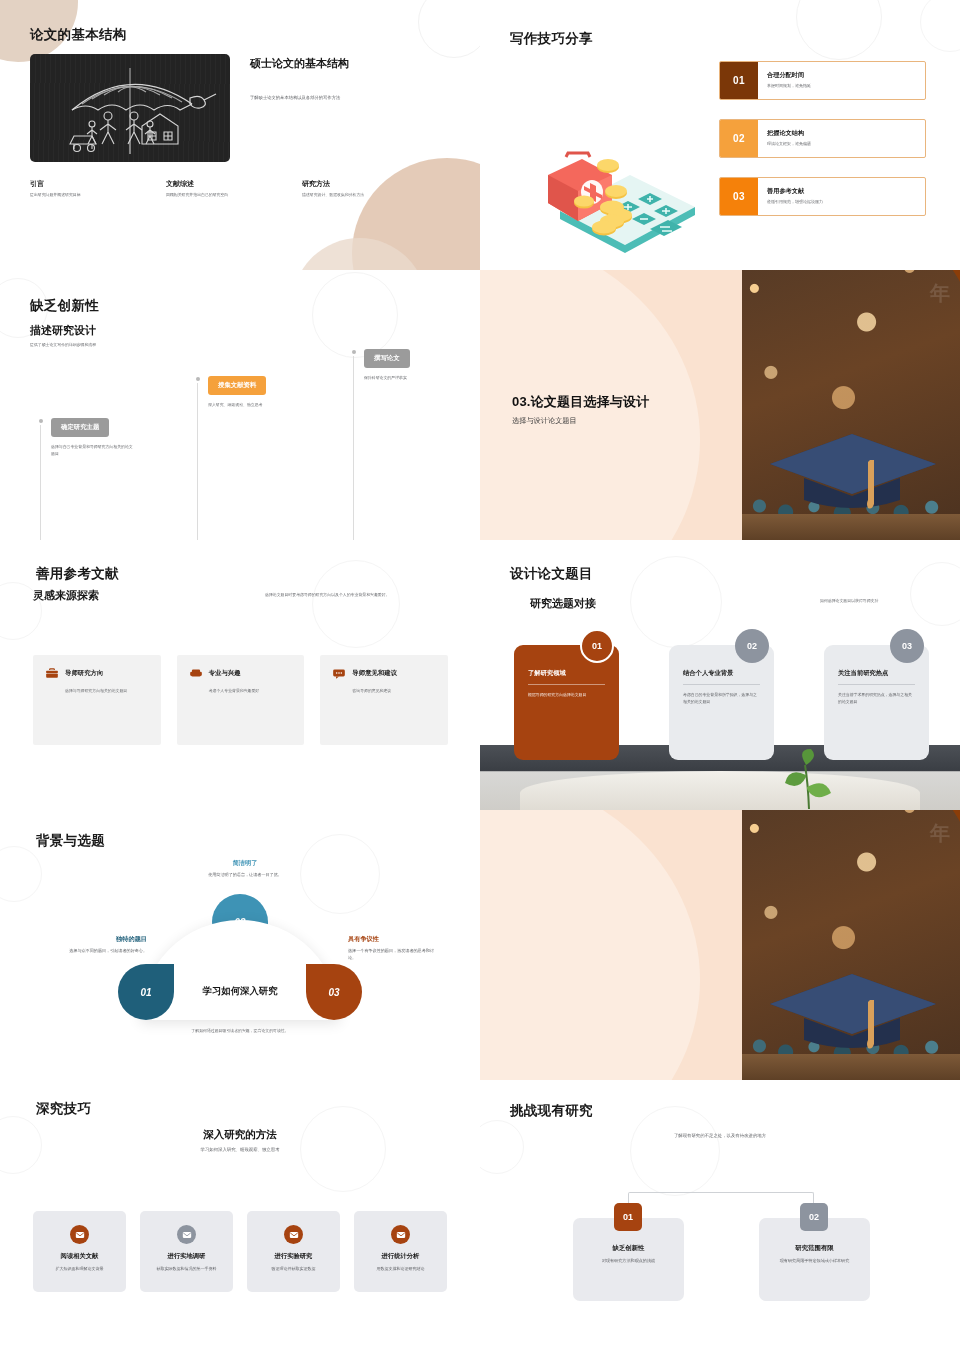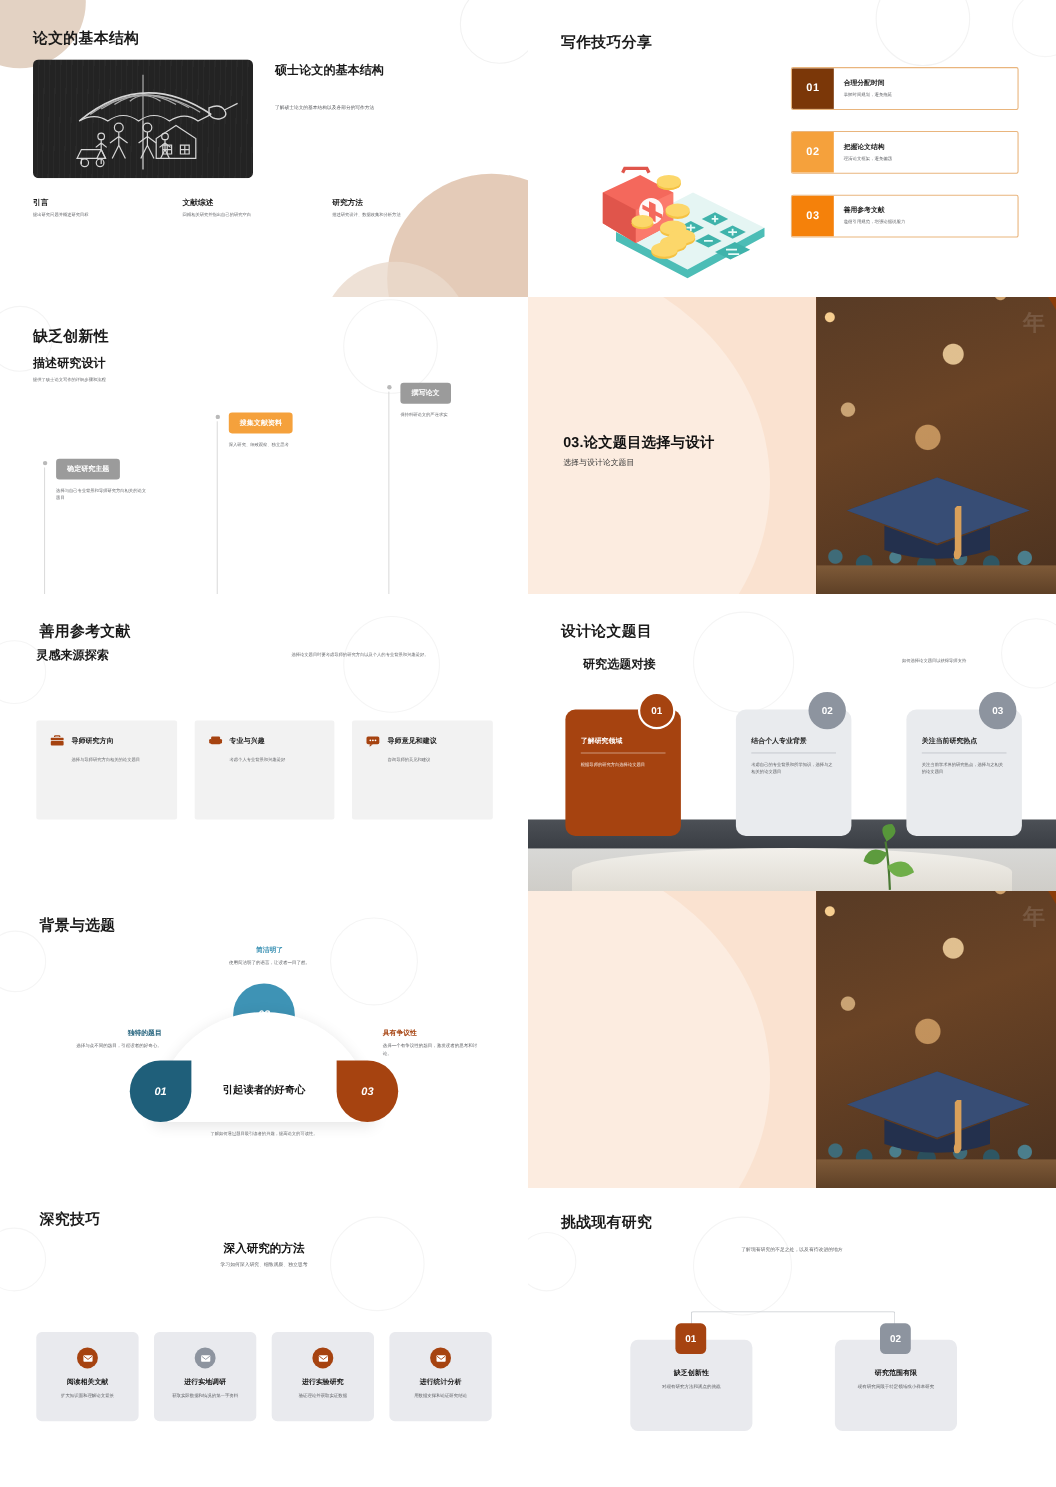--- a/index.html
+++ b/index.html
@@ -567,21 +567,21 @@
     <div class="s7-lbl" style="left:348px;top:125px;text-align:left;">
       <div class="t" style="color:#a64310;">具有争议性</div>
       <div class="d">选择一个有争议性的题目，激发读者的思考和讨论。</div>
     </div>
 
     <div class="arch-wrap">
       <div class="pet pet2">02</div>
       <div class="arch"></div>
       <div class="pet pet1">01</div>
       <div class="pet pet3">03</div>
-      <div class="arch-label">引起读者的好奇心</div>
+      <div class="arch-label">学习如何深入研究</div>
     </div>
 
     <div class="body-xs" style="position:absolute;left:0;top:218px;width:480px;text-align:center;">了解如何通过题目吸引读者的兴趣，提高论文的可读性。</div>
   </div>
 
   <div class="slide r3 cr">
     <div class="cover-bg"></div>
     <div class="cover-swirl"></div>
     <div class="cover-swirl2"></div>
     <div class="cover-photo">

